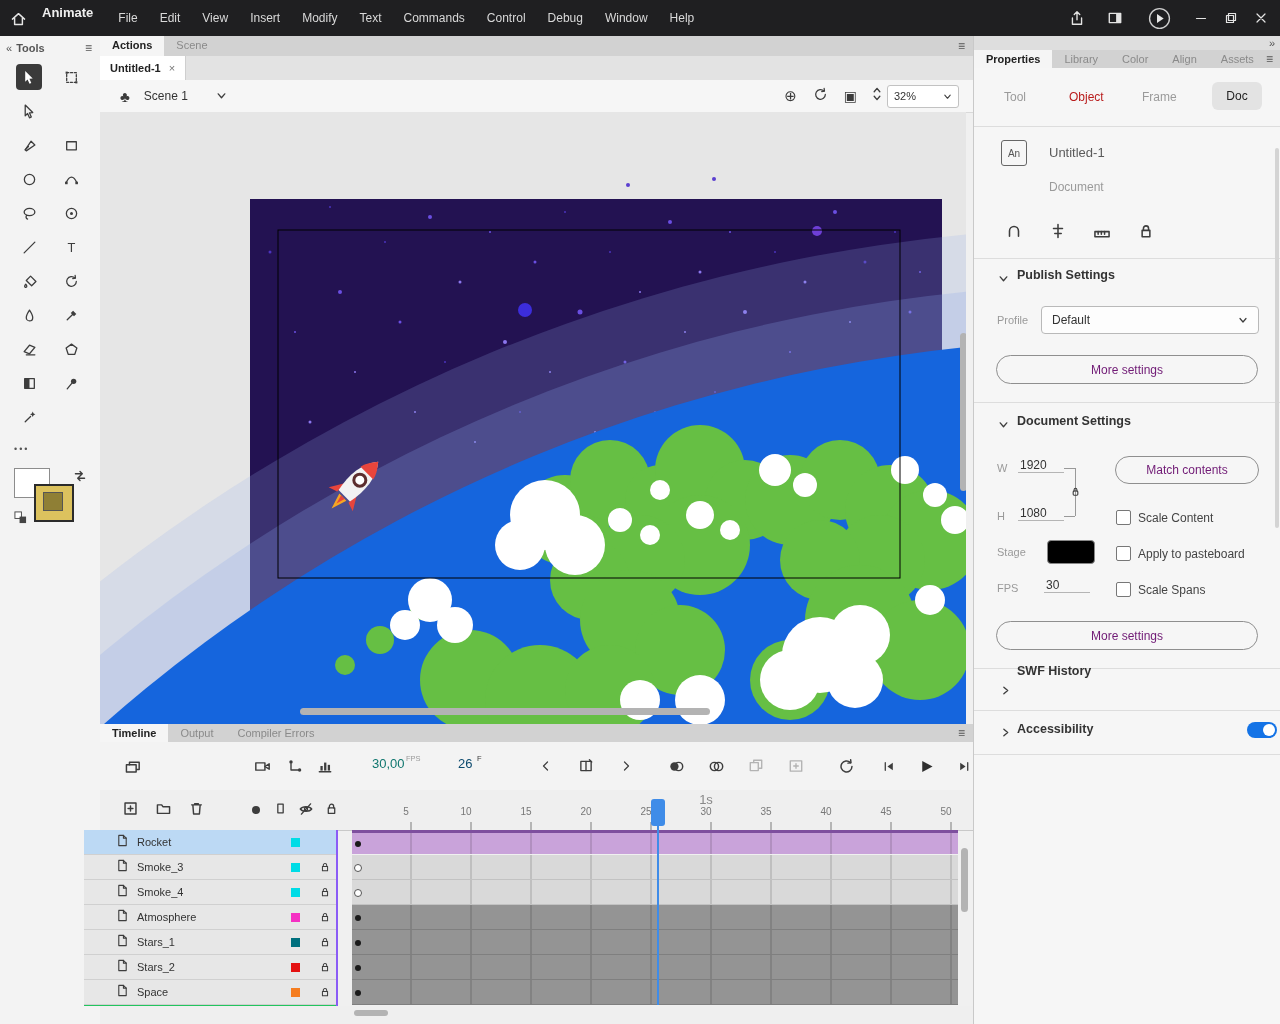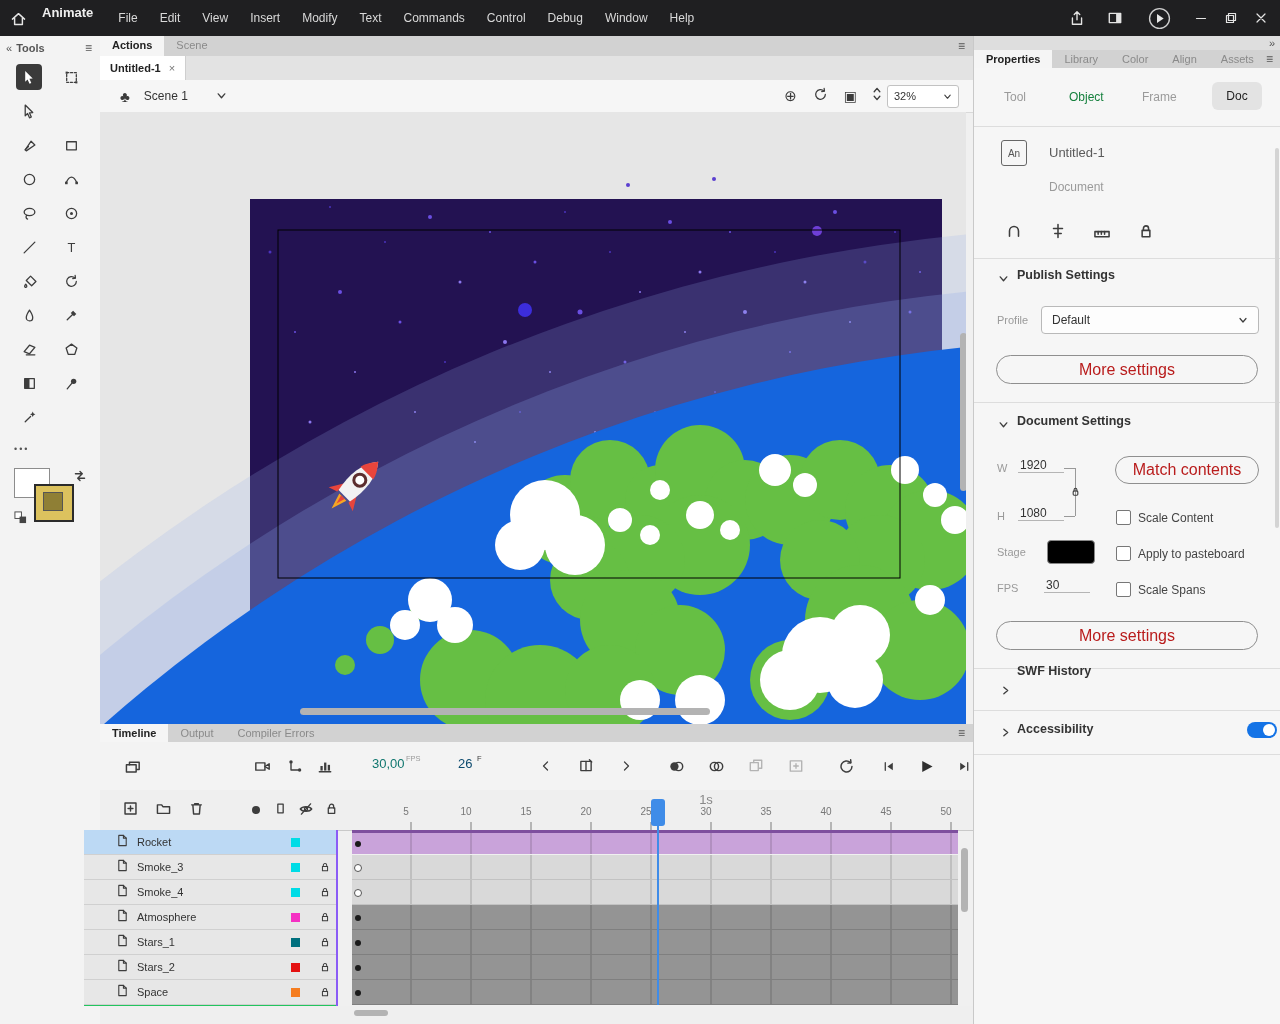--- a/index.html
+++ b/index.html
@@ -63,21 +63,21 @@
   .frame-row.static{background-color:#949494;border-bottom:1px solid #7f7f7f}
   .kf-dot{position:absolute;left:3px;top:10px;width:6px;height:6px;border-radius:50%;background:#1a1a1a}
   .kf-hollow{position:absolute;left:2px;top:9px;width:6px;height:6px;border-radius:50%;background:#fff;border:1px solid #555}
 
   
   #props{left:973px;top:36px;width:307px;height:988px;background:#f6f6f6;border-left:1px solid #c9c9c9}
   .p-divider{position:absolute;left:0;width:307px;height:1px;background:#ddd}
   .p-label{font-size:11px;color:#9a9a9a}
   .p-title{font-size:12.5px;font-weight:700;color:#333}
   .p-btn{position:absolute;border:1px solid #8f8f8f;border-radius:15px;background:transparent;
-      font-size:16px;color:#b91c1c;display:flex;align-items:center;justify-content:center;font-family:inherit}
+      font-size:12px;color:#701a75;display:flex;align-items:center;justify-content:center;font-family:inherit}
   .p-check{position:absolute;width:13px;height:13px;border:1.5px solid #777;border-radius:2px;background:#fff}
   .p-checklabel{position:absolute;font-size:12px;color:#444}
   .p-underline-input{border:none;border-bottom:1px solid #b5b5b5;background:transparent;
       font-size:12px;color:#333;font-family:inherit;padding:0 2px}
   .iconbtn{position:absolute;width:30px;height:30px;display:flex;align-items:center;justify-content:center}
 </style>
 </head>
 <body>
 
 <div id="menubar" class="abs">
@@ -771,21 +771,21 @@
     <span class="tab">Library</span>
     <span class="tab">Color</span>
     <span class="tab">Align</span>
     <span class="tab">Assets</span>
     <span class="hamb">≡</span>
   </div>
 
   <div style="position:relative;height:956px">
 
     <span class="abs" style="left:30px;top:22px;font-size:12px;color:#9a9a9a">Tool</span>
-    <span class="abs" style="left:95px;top:22px;font-size:12px;color:#15803d">Object</span>
+    <span class="abs" style="left:95px;top:22px;font-size:12px;color:#b91c1c">Object</span>
     <span class="abs" style="left:168px;top:22px;font-size:12px;color:#9a9a9a">Frame</span>
     <span class="abs" style="left:238px;top:14px;width:50px;height:28px;background:#e3e3e3;border-radius:6px;display:flex;align-items:center;justify-content:center;font-size:12px;color:#222">Doc</span>
     <div class="p-divider" style="top:58px"></div>
 
     <span class="abs" style="left:27px;top:72px;width:24px;height:24px;border:1.5px solid #666;border-radius:3px;display:flex;align-items:center;justify-content:center;font-size:10px;color:#555">An</span>
     <span class="abs" style="left:75px;top:77px;font-size:13px;color:#5a5a5a">Untitled-1</span>
     <span class="abs" style="left:75px;top:112px;font-size:12px;color:#9a9a9a">Document</span>
 
     <span class="iconbtn" style="left:25px;top:148px">
       <svg class="ic" width="18" height="18" viewBox="0 0 14 14">

